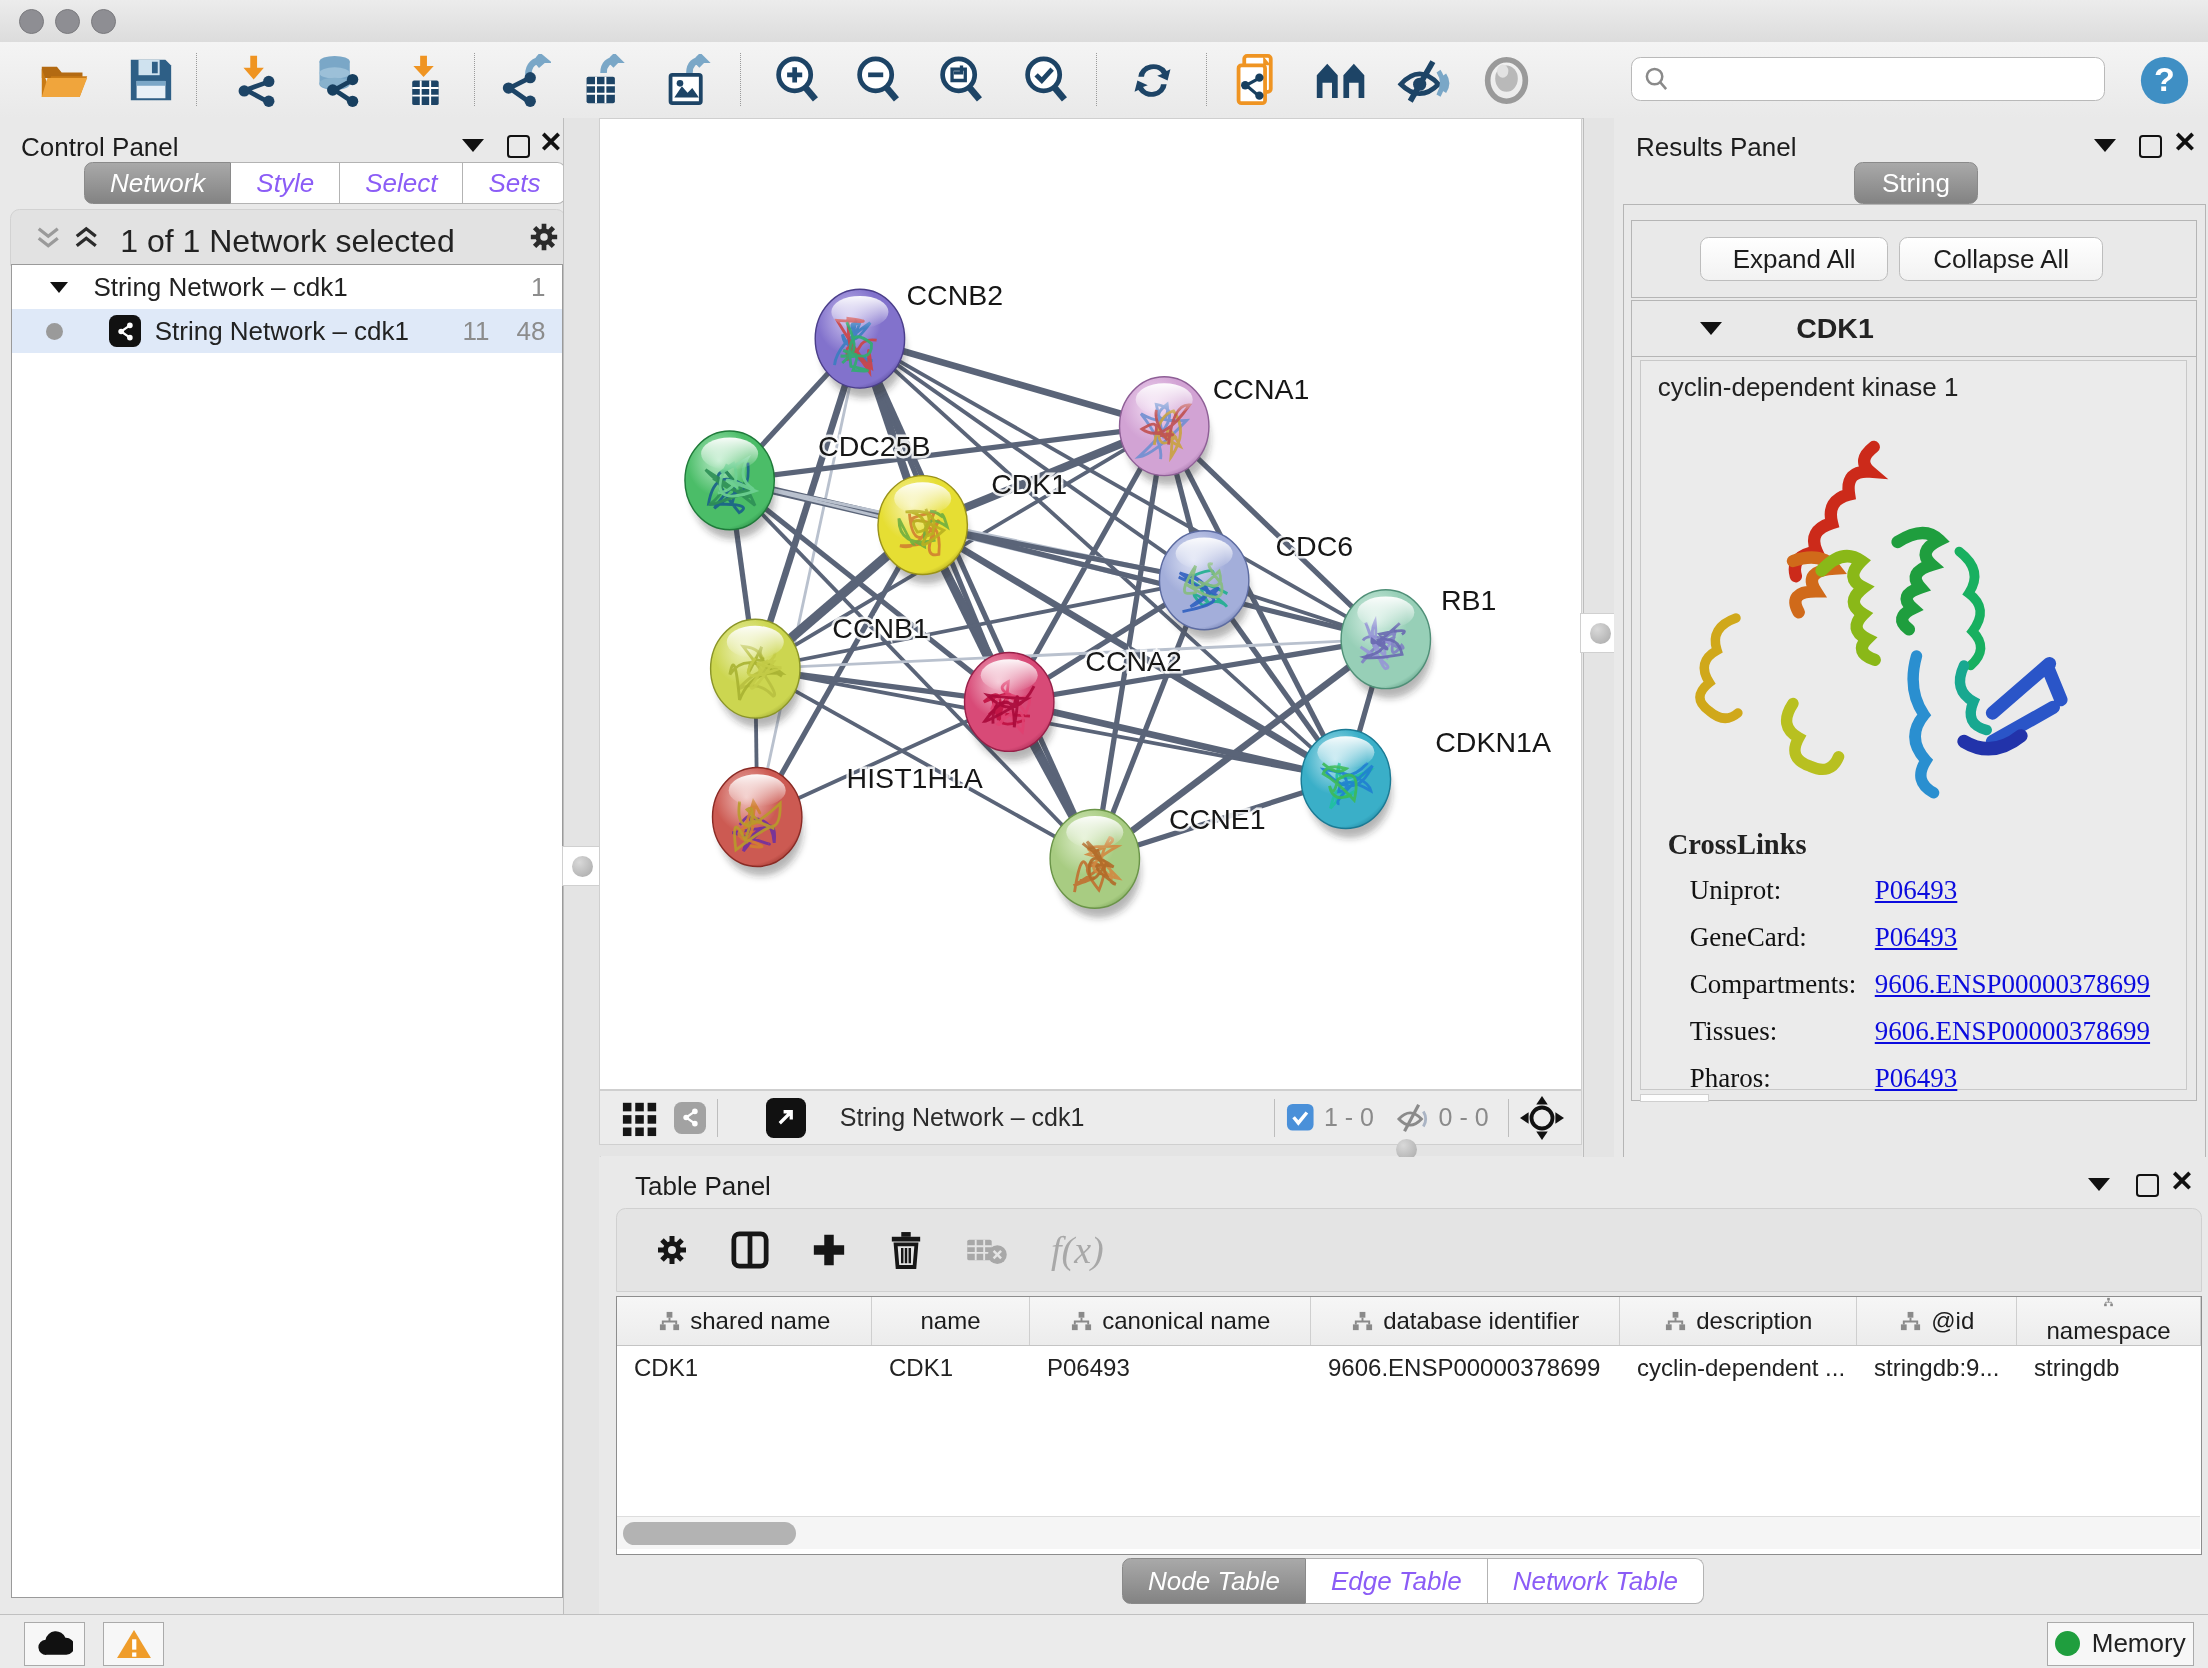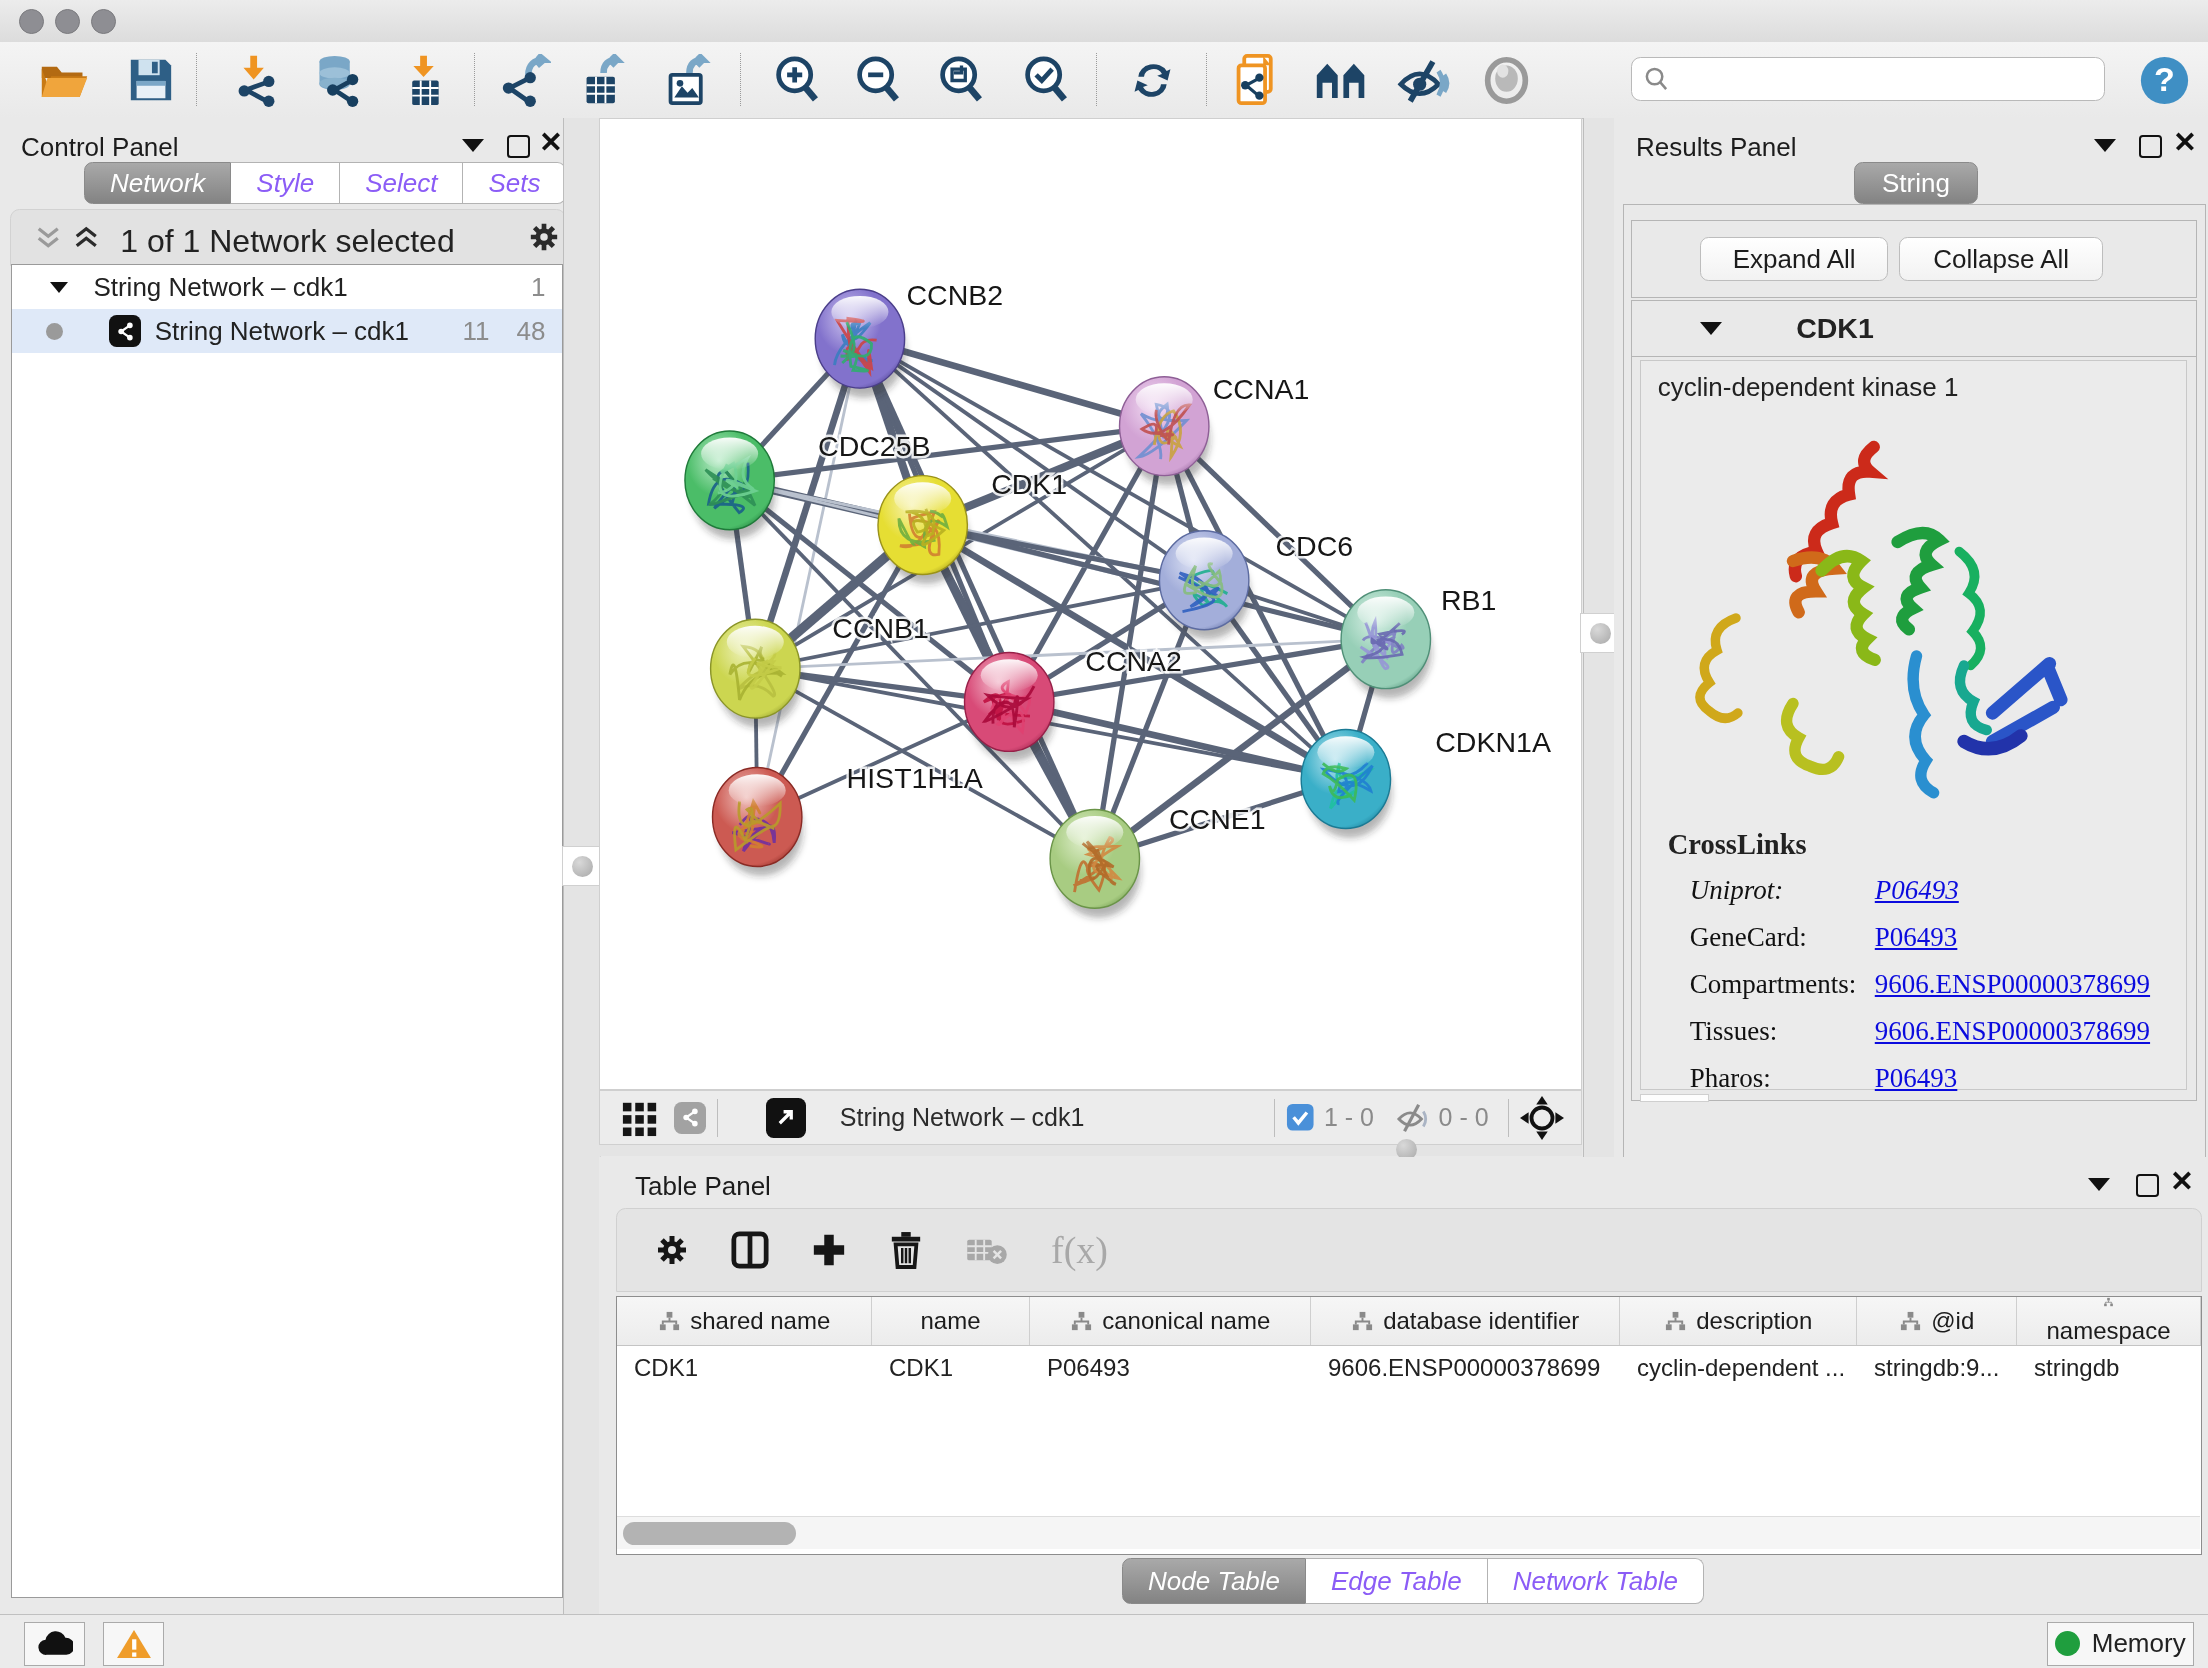--- a/index.html
+++ b/index.html
@@ -653,21 +653,21 @@
             <path d="M295 130 q26 20 10 44 q22 16 4 40 q18 18 -2 36" stroke="#18b060" stroke-width="10"></path>
             <path d="M300 250 q-12 26 10 38 q-10 24 14 30" stroke="#18a890" stroke-width="11"></path>
             <path d="M250 240 q-10 36 8 62 q-20 24 2 48 q-14 22 8 34" stroke="#2a8fd0" stroke-width="12"></path>
             <path d="M330 300 l60 -52 M388 252 l14 34 M330 330 l64 -36" stroke="#2a55c8" stroke-width="14"></path>
             <path d="M300 330 q30 18 60 -6" stroke="#2233aa" stroke-width="14"></path>
           </g>
         </svg>
 
         <div class="abs serif" style="left:27px;top:468px;font-size:28.5px;font-weight:bold">CrossLinks</div>
         <div class="abs" id="crosslinks" style="left:49px;top:514px;width:485px">
-            <div style="display: flex; margin-bottom: 16px; align-items: baseline; font-style: italic;">
+            <div style="display: flex; margin-bottom: 16px; align-items: baseline;">
               <span class="xlabel" style="width: 185px;">Uniprot:</span>
               <a class="xlink" href="#">P06493</a>
             </div>
             <div style="display: flex; margin-bottom: 16px; align-items: baseline;">
               <span class="xlabel" style="width: 185px;">GeneCard:</span>
               <a class="xlink" href="#">P06493</a>
             </div>
             <div style="display: flex; margin-bottom: 16px; align-items: baseline;">
               <span class="xlabel" style="width: 185px;">Compartments:</span>
               <a class="xlink" href="#">9606.ENSP00000378699</a>
@@ -715,21 +715,21 @@
       <path d="M14 18 v16 M18 18 v16 M22 18 v16" stroke="#161616" stroke-width="2.6"></path>
     </svg>
     <svg width="44" height="32" viewBox="0 0 46 34">
       <rect x="2" y="6" width="26" height="22" rx="2" fill="#a8a8a8"></rect>
       <g stroke="#e4e4e4" stroke-width="2">
           <path d="M2 13 h26 M2 20 h26 M11 6 v22 M20 6 v22"></path>
         </g>
       <circle cx="34" cy="22" r="10" fill="#a8a8a8"></circle>
       <path d="M30 18 l8 8 M38 18 l-8 8" stroke="#e4e4e4" stroke-width="2.6"></path>
     </svg>
-    <span class="serif" style="font-size:38px;color:#a8a8a8">f(x)</span>
+    <span class="serif" style="font-style:italic;font-size:38px;color:#a8a8a8">f(x)</span>
   </div>
 
   <div class="abs tbl" style="left:17px;top:139px">
     <div class="tblhead" id="tbl-head">
         <div class="th" style="width: 255px;">
           <svg width="23" height="23" viewBox="0 0 24 24">
             <rect x="9" y="2" width="6" height="6" fill="#8a8a8a"></rect>
             <rect x="2" y="15" width="6" height="6" fill="#8a8a8a"></rect>
             <rect x="16" y="15" width="6" height="6" fill="#8a8a8a"></rect>
             <path d="M12 8 v4 M5 15 v-3 h14 v3" stroke="#8a8a8a" stroke-width="2" fill="none"></path>

